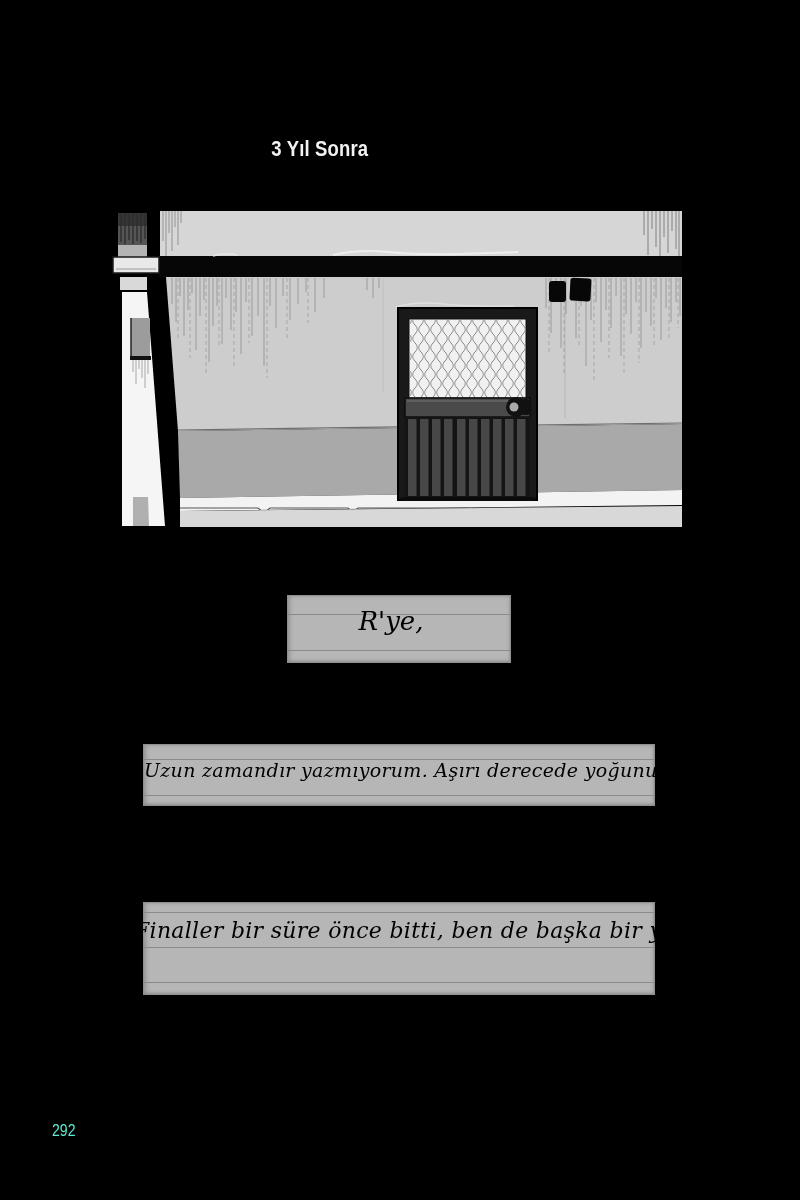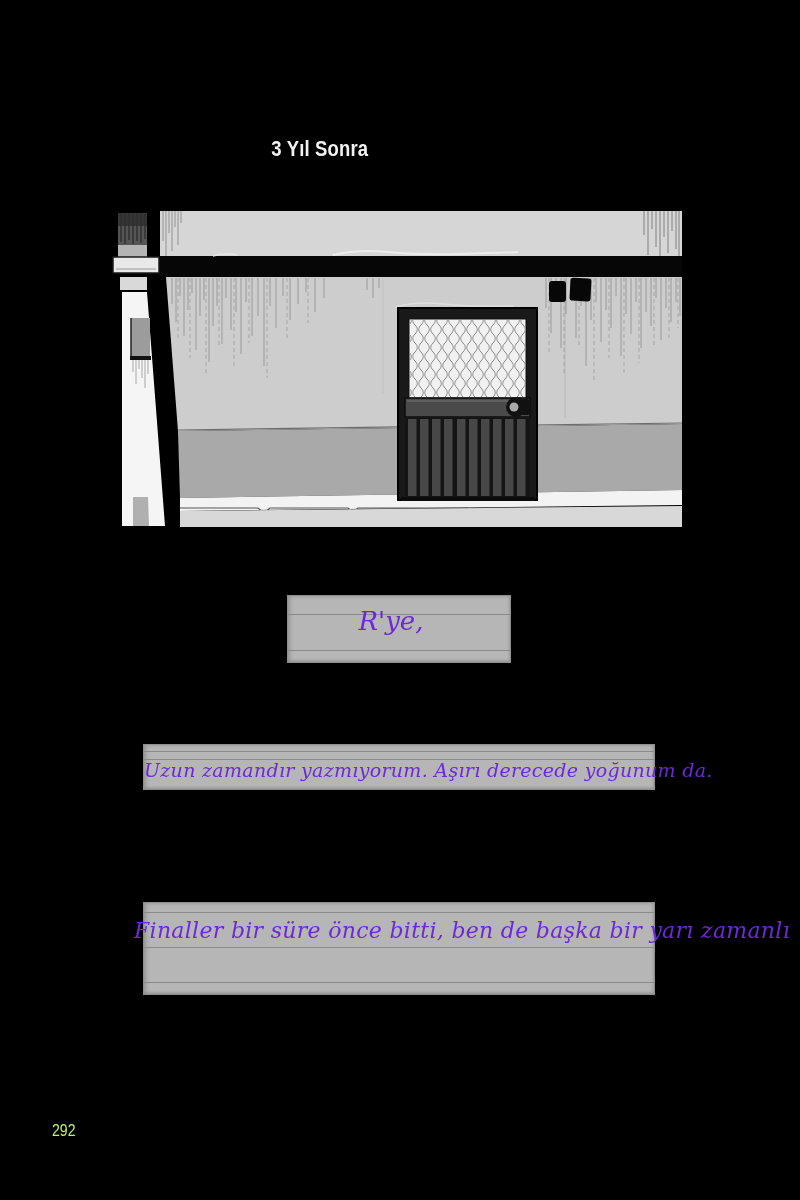--- a/index.html
+++ b/index.html
@@ -19,30 +19,30 @@
     border:1px solid #8f8f8f;box-sizing:border-box;
     box-shadow:inset 2px 0 4px rgba(0,0,0,.18), inset -1px -1px 3px rgba(0,0,0,.12);
   }
   .note .rules{
     position:absolute;inset:0;
     background-image:repeating-linear-gradient(to bottom,#8a8a8a 0 1px,transparent 1px var(--gap));
     background-position:0 var(--off);
   }
   .note .txt{
     position:absolute;left:0;right:0;text-align:center;white-space:nowrap;
-    font-family:"DejaVu Serif",serif;font-style:italic;color:#6d28d9;
+    font-family:"DejaVu Serif",serif;font-style:italic;color:#000000;
   }
   .note1{left:287px;top:595px;width:224px;height:68px;--gap:36px;--off:18px;}
   .note1 .txt{top:10px;font-size:26px;transform:translateX(-8px);}
-  .note2{left:143px;top:744px;width:512px;height:46px;--gap:36px;--off:14px;}
+  .note2{left:143px;top:744px;width:512px;height:62px;--gap:36px;--off:14px;}
   .note2 .txt{top:14px;font-size:19px;letter-spacing:.3px;}
   .note3{left:143px;top:902px;width:512px;height:93px;--gap:35px;--off:9px;}
   .note3 .txt{top:10px;font-size:22px;line-height:35px;letter-spacing:.3px;transform:translateX(-10px);}
   .pagenum{
-    position:absolute;left:52px;top:1122px;color:#bef264;font-size:16px;font-weight:500;
+    position:absolute;left:52px;top:1122px;color:#5eead4;font-size:16px;font-weight:500;
   }
   .pagenum .cond{display:inline-block;transform:scaleX(.88);transform-origin:left;}
 </style>
 </head>
 <body>
 
 <div class="title">
   <span class="cond">3 Yıl Sonra</span>
 </div>
 

